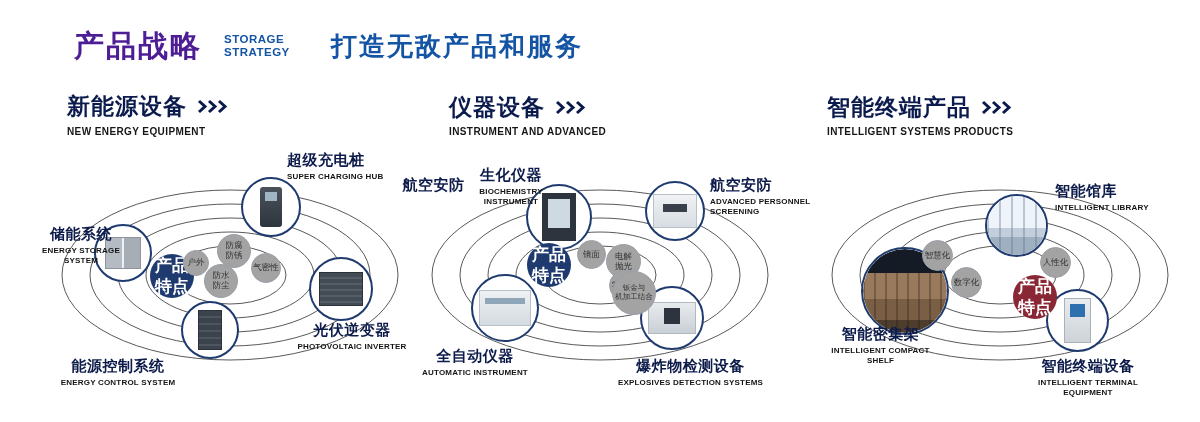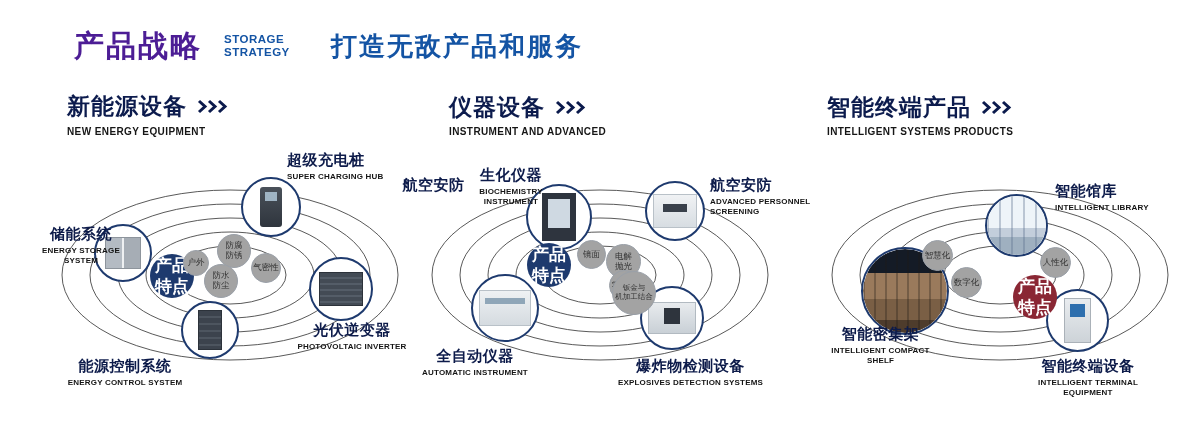--- a/index.html
+++ b/index.html
@@ -109,21 +109,21 @@
 SYSTEM</div>
   </div>
   <div class="nlabel ta-left" style="left:287px;top:151px;width:130px;">
     <div class="cn">超级充电桩</div>
     <div class="en">SUPER CHARGING HUB</div>
   </div>
   <div class="nlabel" style="left:292px;top:321px;width:120px;">
     <div class="cn">光伏逆变器</div>
     <div class="en">PHOTOVOLTAIC INVERTER</div>
   </div>
-  <div class="nlabel" style="left:55px;top:357px;width:140px;">
+  <div class="nlabel" style="left:48px;top:357px;width:140px;">
     <div class="cn">能源控制系统</div>
     <div class="en">ENERGY CONTROL SYSTEM</div>
   </div>
 
   <div class="badge" style="left: 150px; top: 254px; width: 44px; height: 44px; background: rgb(30, 58, 110);">产品
 特点</div>
   <div class="bubble" style="left:183px;top:250px;width:26px;height:26px;">户外</div>
   <div class="bubble" style="left:217px;top:234px;width:34px;height:34px;">防腐
 防锈</div>
   <div class="bubble" style="left:251px;top:253px;width:30px;height:30px;">气密性</div>

